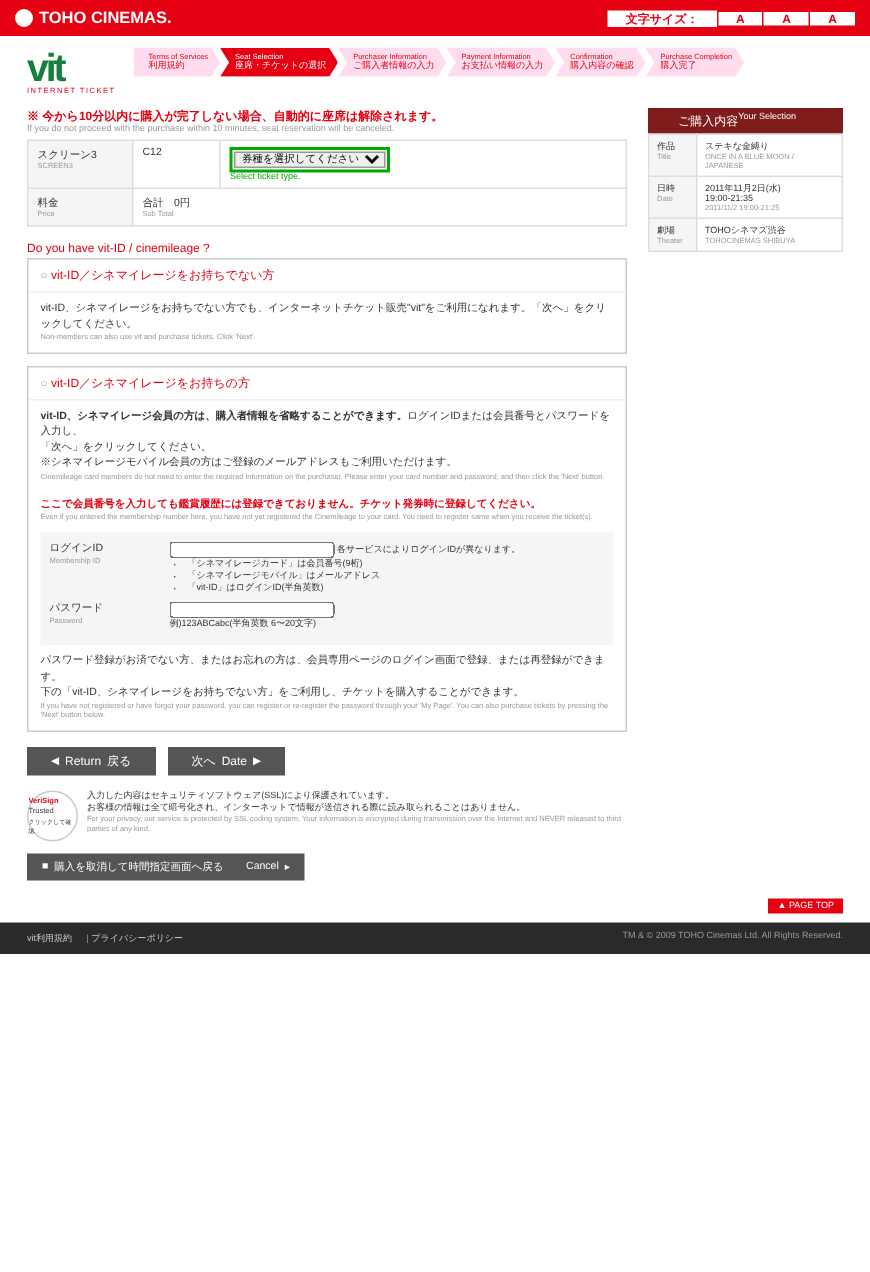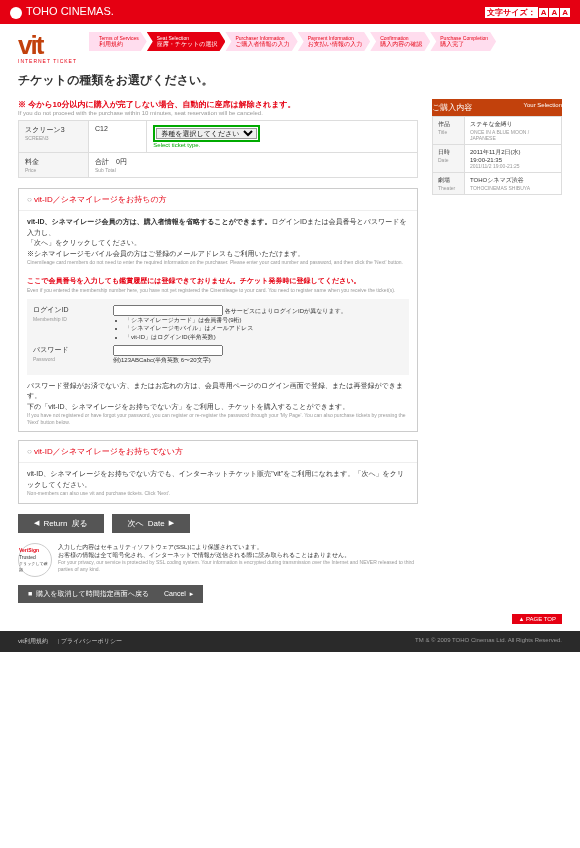--- a/index.html
+++ b/index.html
@@ -1,24 +1,24 @@
 <!DOCTYPE html>
 <html><head>
 <meta charset="utf-8">
 <style>
 *{margin:0;padding:0;box-sizing:border-box;font-family:"Hiragino Kaku Gothic Pro","Meiryo",sans-serif}
 body{background:#fff;font-size:9px;color:#333;width:580px}
 .hdr{background:#e50012;color:#fff;padding:4px 10px;display:flex;justify-content:space-between;align-items:center;height:24px}
-.hdr-logo{font-size:11px;font-weight:normal}
+.hdr-logo{font-size:11px;font-weight:bold}
 .hdr-logo::before{content:"";display:inline-block;width:12px;height:12px;background:#fff;border-radius:50%;margin-right:4px;vertical-align:middle}
 .fsize{font-size:8px}
-.fsize span{display:inline-block;background:#fff;color:#e50012;padding:0 2px;margin-left:1px;font-weight:bold}
+.fsize span{display:inline-block;background:#fff;color:#e50012;padding:0 12px;margin-left:1px;font-weight:bold}
 .page{padding:8px 18px}
 .top{display:flex;align-items:flex-start;margin-bottom:8px}
-.logo{color:#c2410c;font-size:26px;font-weight:900;line-height:1;letter-spacing:-2px}
+.logo{color:#15803d;font-size:26px;font-weight:900;line-height:1;letter-spacing:-2px}
 .logo-sub{color:#e50012;font-size:5px;letter-spacing:1px}
 .steps{display:flex;margin-left:12px;flex:1;gap:0}
 .step{background:#fde;color:#e50012;font-size:6px;padding:3px 8px 3px 10px;position:relative;line-height:1.2;clip-path:polygon(0 0,calc(100% - 6px) 0,100% 50%,calc(100% - 6px) 100%,0 100%,6px 50%)}
 .step:first-child{clip-path:polygon(0 0,calc(100% - 6px) 0,100% 50%,calc(100% - 6px) 100%,0 100%)}
 .step.cur{background:#e50012;color:#fff}
 .step-en{font-size:5px}
 h1.sel{color:#e50012;font-size:9px;font-weight:normal;margin-bottom:2px}
 h1.jp{font-size:12px;font-weight:bold;margin-bottom:10px}
 .cols{display:flex;gap:14px}
 .main{flex:1}
@@ -47,21 +47,21 @@
 .flbl-en{color:#999;font-size:5px}
 .fval{flex:1;font-size:6px;line-height:1.4}
 .fval ul{list-style:disc;margin-left:12px}
 .btns{display:flex;justify-content:flex-start;gap:8px;margin:10px 0}
 .btn{background:#555;color:#fff;border:none;padding:4px 16px;font-size:8px;display:flex;align-items:center;gap:4px}
 .arr{font-size:7px}
 .trust{display:flex;gap:6px;margin:8px 0;font-size:6px;line-height:1.4}
 .badge{width:34px;height:34px;border:1px solid #ccc;border-radius:50%;display:flex;align-items:center;justify-content:center;font-size:5px;flex-shrink:0}
 .badge b{color:#e50012}
 .cancel{background:#555;color:#fff;padding:4px 10px;font-size:7px;display:inline-flex;align-items:center;gap:4px;border:none}
-.side-h{background:#c2410c;color:#fff;font-size:8px;padding:3px 0;display:flex;justify-content:space-between}
+.side-h{background:#7f1d1d;color:#fff;font-size:8px;padding:3px 20px;display:flex;}
 .side-h span:last-child{font-size:6px}
 .stbl{width:100%;border-collapse:collapse}
 .stbl td{border:1px solid #ddd;padding:3px 5px;font-size:6px;vertical-align:top}
 .stbl .l{background:#f5f5f5;width:32px}
 .stbl .l-en{color:#999;font-size:5px}
 .ptop{text-align:right;margin-top:10px}
 .ptop span{background:#e50012;color:#fff;font-size:6px;padding:2px 6px}
 .ftr{background:#2a2a2a;color:#999;font-size:6px;padding:6px 18px;display:flex;justify-content:space-between}
 .ftr a{color:#ccc;margin-right:8px}
 </style>
@@ -100,41 +100,49 @@
           <div class="step-en">Confirmation</div>
           <div>購入内容の確認</div>
         </div>
 <div class="step">
           <div class="step-en">Purchase Completion</div>
           <div>購入完了</div>
         </div>
 </div>
 </div>
 
-<h1 class="jp">チケットの種類をお選びください。</h1>
 
 <div class="cols">
 <div class="main">
 <div class="warn">※ 今から10分以内に購入が完了しない場合、自動的に座席は解除されます。</div>
 <div class="warn2">If you do not proceed with the purchase within 10 minutes, seat reservation will be canceled.</div>
 
 <table class="tbl">
 <tbody>
             <tr>
 <td class="lbl"><span>スクリーン3</span><div class="lbl-en">SCREEN3</div></td>
 <td>C12</td>
 <td><span class="hlbox"><select><option>券種を選択してください</option></select></span><div class="hint">Select ticket type.</div></td>
 </tr>
 <tr>
 <td class="lbl"><span>料金</span><div class="lbl-en">Price</div></td>
 <td colspan="2"><span>合計</span>　<span>0円</span><div class="lbl-en">Sub Total</div></td>
 </tr>
 </tbody>
         </table>
 
+<div class="sec-h">Do you have vit-ID / cinemileage ?</div>
+
+<div class="box">
+<div class="box-h">vit-ID／シネマイレージをお持ちでない方</div>
+<div class="box-b">
+<span>vit-ID、シネマイレージをお持ちでない方でも、インターネットチケット販売"vit"をご利用になれます。「次へ」をクリックしてください。</span>
+<div class="en">Non-members can also use vit and purchase tickets. Click 'Next'.</div>
+</div>
+</div>
 
 <div class="box">
 <div class="box-h">vit-ID／シネマイレージをお持ちの方</div>
 <div class="box-b">
 <span class="b">vit-ID、シネマイレージ会員の方は、購入者情報を省略することができます。</span><span>ログインIDまたは会員番号とパスワードを入力し、</span><br>
 <span>「次へ」をクリックしてください。</span><br>
 <span>※シネマイレージモバイル会員の方はご登録のメールアドレスもご利用いただけます。</span>
 <div class="en">Cinemileage card members do not need to enter the required information on the purchaser. Please enter your card number and password, and then click the 'Next' button.</div>
 <br>
 <span class="r">ここで会員番号を入力しても鑑賞履歴には登録できておりません。チケット発券時に登録してください。</span>
@@ -153,28 +161,20 @@
 </div>
 <div class="frow">
 <div class="flbl"><span>パスワード</span><div class="flbl-en">Password</div></div>
 <div class="fval"><input type="password" style="width: 110px; font-size: 7px;"><br><span>例)123ABCabc(半角英数 6〜20文字)</span></div>
 </div>
 </div>
 
 <span>パスワード登録がお済でない方、またはお忘れの方は、会員専用ページのログイン画面で登録、または再登録ができます。</span><br>
 <span>下の「vit-ID、シネマイレージをお持ちでない方」をご利用し、チケットを購入することができます。</span>
 <div class="en">If you have not registered or have forgot your password, you can register or re-register the password through your 'My Page'. You can also purchase tickets by pressing the 'Next' button below.</div>
-</div>
-</div>
-
-<div class="box">
-<div class="box-h">vit-ID／シネマイレージをお持ちでない方</div>
-<div class="box-b">
-<span>vit-ID、シネマイレージをお持ちでない方でも、インターネットチケット販売"vit"をご利用になれます。「次へ」をクリックしてください。</span>
-<div class="en">Non-members can also use vit and purchase tickets. Click 'Next'.</div>
 </div>
 </div>
 
 <div class="btns">
 <button class="btn">
             <span class="arr">◀</span>
             <span>Return</span> 
             <span>戻る</span>
           </button>
 <button class="btn">

